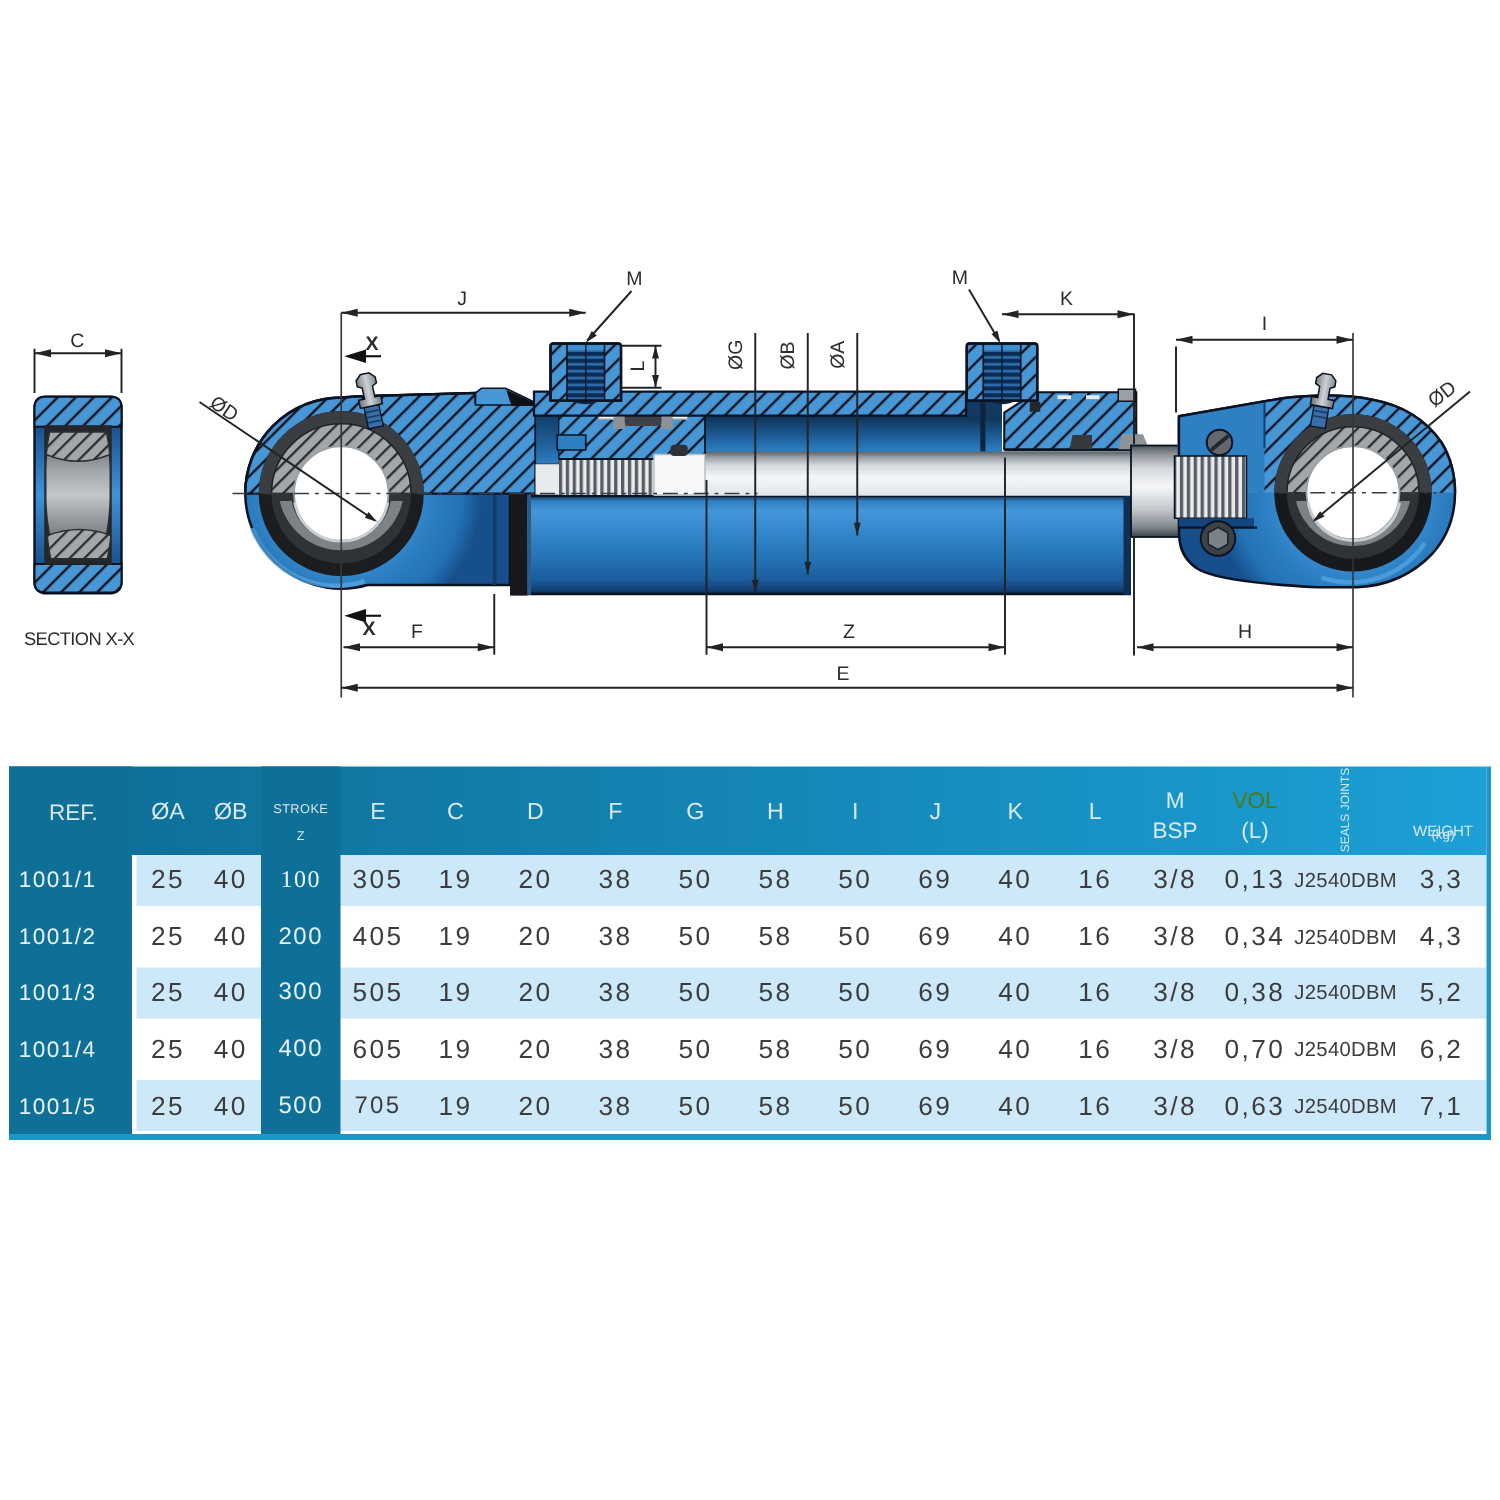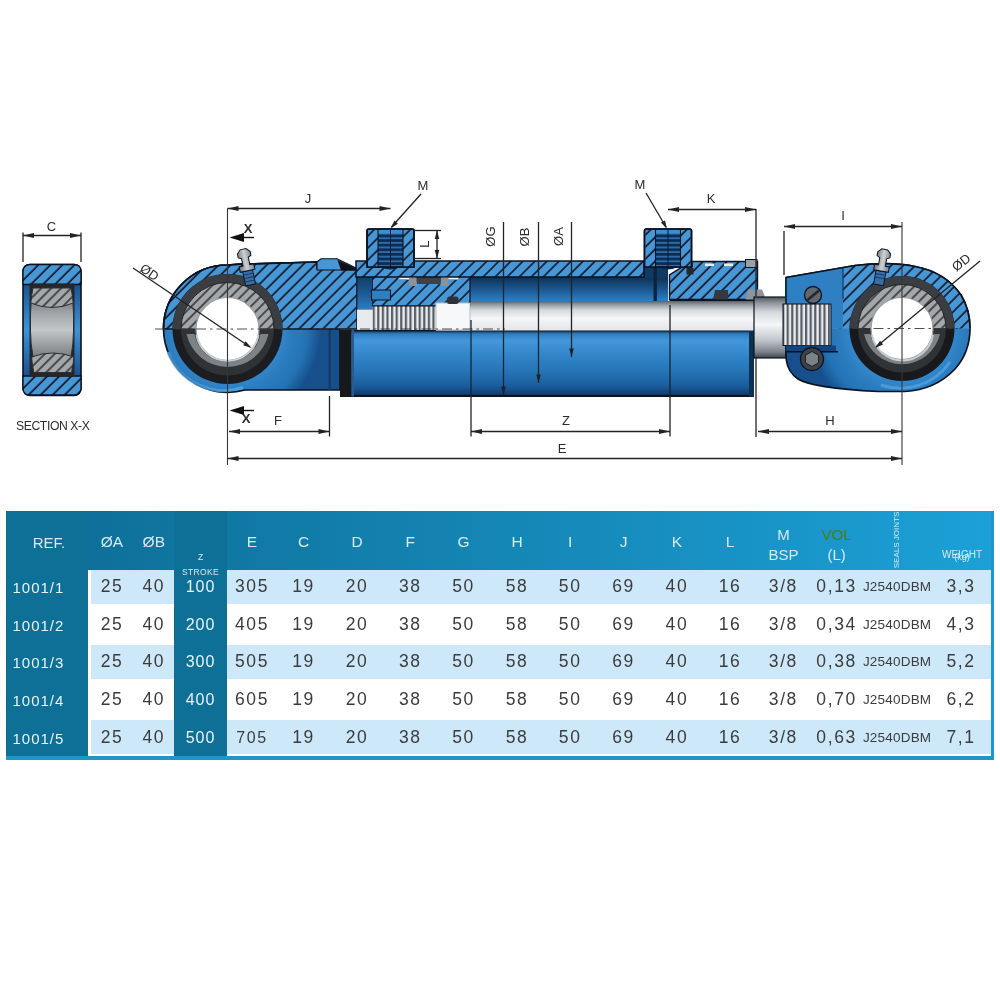--- a/index.html
+++ b/index.html
@@ -286,21 +286,21 @@
 <div style="position:absolute;left:90.5px;top:570.0px;width:900.5px;height:33.8px;background:#cde8f8;"></div>
 <div style="position:absolute;left:90.5px;top:645.2px;width:900.5px;height:33.8px;background:#cde8f8;"></div>
 <div style="position:absolute;left:90.5px;top:720.4px;width:900.5px;height:33.8px;background:#cde8f8;"></div>
 <div style="position:absolute;left:6px;top:511px;width:82px;height:248px;background:#0e7096;"></div>
 <div style="position:absolute;left:174px;top:511px;width:53px;height:248px;background:#0e7096;"></div>
 <div style="position:absolute;left:991px;top:511px;width:3px;height:248px;background:#2095ca;"></div>
 <div style="position:absolute;left:6px;top:756px;width:988px;height:3.5px;background:#2095ca;"></div>
 <div style="position:absolute;top:541.5px;font-size:15px;color:#d8e9f1;letter-spacing:0px;line-height:1;white-space:nowrap;left:49.0px;transform:translate(-50%,-50%);">REF.</div>
 <div style="position:absolute;top:542.0px;font-size:15.5px;color:#d8e9f1;letter-spacing:0px;line-height:1;white-space:nowrap;left:112.0px;transform:translate(-50%,-50%);">ØA</div>
 <div style="position:absolute;top:542.0px;font-size:15.5px;color:#d8e9f1;letter-spacing:0px;line-height:1;white-space:nowrap;left:153.8px;transform:translate(-50%,-50%);">ØB</div>
-<div style="position:absolute;top:539.0px;font-size:8.5px;color:#d8e9f1;letter-spacing:0.3px;line-height:1;white-space:nowrap;left:200.5px;transform:translate(-50%,-50%);margin-top:33px;">STROKE</div>
+<div style="position:absolute;top:539.0px;font-size:8.5px;color:#d8e9f1;letter-spacing:0.3px;line-height:1;white-space:nowrap;left:200.5px;transform:translate(-50%,-50%);">STROKE</div>
 <div style="position:absolute;top:556.5px;font-size:8.5px;color:#d8e9f1;letter-spacing:0px;line-height:1;white-space:nowrap;left:200.5px;transform:translate(-50%,-50%);">Z</div>
 <div style="position:absolute;top:542.0px;font-size:15.5px;color:#d8e9f1;letter-spacing:0px;line-height:1;white-space:nowrap;left:252.0px;transform:translate(-50%,-50%);">E</div>
 <div style="position:absolute;top:542.0px;font-size:15.5px;color:#d8e9f1;letter-spacing:0px;line-height:1;white-space:nowrap;left:303.6px;transform:translate(-50%,-50%);">C</div>
 <div style="position:absolute;top:542.0px;font-size:15.5px;color:#d8e9f1;letter-spacing:0px;line-height:1;white-space:nowrap;left:357.0px;transform:translate(-50%,-50%);">D</div>
 <div style="position:absolute;top:542.0px;font-size:15.5px;color:#d8e9f1;letter-spacing:0px;line-height:1;white-space:nowrap;left:410.3px;transform:translate(-50%,-50%);">F</div>
 <div style="position:absolute;top:542.0px;font-size:15.5px;color:#d8e9f1;letter-spacing:0px;line-height:1;white-space:nowrap;left:463.6px;transform:translate(-50%,-50%);">G</div>
 <div style="position:absolute;top:542.0px;font-size:15.5px;color:#d8e9f1;letter-spacing:0px;line-height:1;white-space:nowrap;left:517.0px;transform:translate(-50%,-50%);">H</div>
 <div style="position:absolute;top:542.0px;font-size:15.5px;color:#d8e9f1;letter-spacing:0px;line-height:1;white-space:nowrap;left:570.2px;transform:translate(-50%,-50%);">I</div>
 <div style="position:absolute;top:542.0px;font-size:15.5px;color:#d8e9f1;letter-spacing:0px;line-height:1;white-space:nowrap;left:623.5px;transform:translate(-50%,-50%);">J</div>
 <div style="position:absolute;top:542.0px;font-size:15.5px;color:#d8e9f1;letter-spacing:0px;line-height:1;white-space:nowrap;left:676.9px;transform:translate(-50%,-50%);">K</div>
@@ -308,21 +308,21 @@
 <div style="position:absolute;top:533.5px;font-size:15px;color:#d8e9f1;letter-spacing:0px;line-height:1;white-space:nowrap;left:783.4px;transform:translate(-50%,-50%);">M</div>
 <div style="position:absolute;top:554.0px;font-size:15px;color:#d8e9f1;letter-spacing:0px;line-height:1;white-space:nowrap;left:783.4px;transform:translate(-50%,-50%);">BSP</div>
 <div style="position:absolute;top:533.5px;font-size:15px;color:#4d7c0f;letter-spacing:0px;line-height:1;white-space:nowrap;left:836.6px;transform:translate(-50%,-50%);">VOL</div>
 <div style="position:absolute;top:554.0px;font-size:15px;color:#d8e9f1;letter-spacing:0px;line-height:1;white-space:nowrap;left:836.6px;transform:translate(-50%,-50%);">(L)</div>
 <div style="position:absolute;top:540.0px;font-size:8px;color:#d8e9f1;letter-spacing:0px;line-height:1;white-space:nowrap;left:896.5px;transform:translate(-50%,-50%);transform:translate(-50%,-50%) rotate(-90deg);">SEALS JOINTS</div>
 <div style="position:absolute;top:555px;font-size:10px;color:#d8e9f1;letter-spacing:0px;line-height:1;white-space:nowrap;left:962.0px;transform:translate(-50%,-50%);">WEIGHT</div>
 <div style="position:absolute;top:557.0px;font-size:9px;color:#d8e9f1;letter-spacing:0px;line-height:1;white-space:nowrap;left:962.0px;transform:translate(-50%,-50%);text-align:center;">(kg)</div>
 <div style="position:absolute;top:587.2px;font-size:15px;color:#e8f2f8;letter-spacing:1px;line-height:1;white-space:nowrap;left:12.5px;transform:translate(0,-50%);">1001/1</div>
 <div style="position:absolute;top:587.2px;font-size:17.5px;color:#3c3c3e;letter-spacing:1.6px;line-height:1;white-space:nowrap;left:112.0px;transform:translate(-50%,-50%);">25</div>
 <div style="position:absolute;top:587.2px;font-size:17.5px;color:#3c3c3e;letter-spacing:1.6px;line-height:1;white-space:nowrap;left:153.8px;transform:translate(-50%,-50%);">40</div>
-<div style="position:absolute;top:587.2px;font-size:16px;color:#e8f2f8;letter-spacing:1px;line-height:1;white-space:nowrap;left:200.5px;transform:translate(-50%,-50%);">100</div>
+<div style="position:absolute;top:587.2px;font-size:16px;color:#e8f2f8;letter-spacing:1px;line-height:1;white-space:nowrap;left:200.5px;transform:translate(-50%,-50%);font-family:Liberation Serif, serif;">100</div>
 <div style="position:absolute;top:587.2px;font-size:17.5px;color:#3c3c3e;letter-spacing:1.6px;line-height:1;white-space:nowrap;left:252.0px;transform:translate(-50%,-50%);">305</div>
 <div style="position:absolute;top:587.2px;font-size:17.5px;color:#3c3c3e;letter-spacing:1.6px;line-height:1;white-space:nowrap;left:303.6px;transform:translate(-50%,-50%);">19</div>
 <div style="position:absolute;top:587.2px;font-size:17.5px;color:#3c3c3e;letter-spacing:1.6px;line-height:1;white-space:nowrap;left:357.0px;transform:translate(-50%,-50%);">20</div>
 <div style="position:absolute;top:587.2px;font-size:17.5px;color:#3c3c3e;letter-spacing:1.6px;line-height:1;white-space:nowrap;left:410.3px;transform:translate(-50%,-50%);">38</div>
 <div style="position:absolute;top:587.2px;font-size:17.5px;color:#3c3c3e;letter-spacing:1.6px;line-height:1;white-space:nowrap;left:463.6px;transform:translate(-50%,-50%);">50</div>
 <div style="position:absolute;top:587.2px;font-size:17.5px;color:#3c3c3e;letter-spacing:1.6px;line-height:1;white-space:nowrap;left:517.0px;transform:translate(-50%,-50%);">58</div>
 <div style="position:absolute;top:587.2px;font-size:17.5px;color:#3c3c3e;letter-spacing:1.6px;line-height:1;white-space:nowrap;left:570.2px;transform:translate(-50%,-50%);">50</div>
 <div style="position:absolute;top:587.2px;font-size:17.5px;color:#3c3c3e;letter-spacing:1.6px;line-height:1;white-space:nowrap;left:623.5px;transform:translate(-50%,-50%);">69</div>
 <div style="position:absolute;top:587.2px;font-size:17.5px;color:#3c3c3e;letter-spacing:1.6px;line-height:1;white-space:nowrap;left:676.9px;transform:translate(-50%,-50%);">40</div>
 <div style="position:absolute;top:587.2px;font-size:17.5px;color:#3c3c3e;letter-spacing:1.6px;line-height:1;white-space:nowrap;left:730.1px;transform:translate(-50%,-50%);">16</div>

